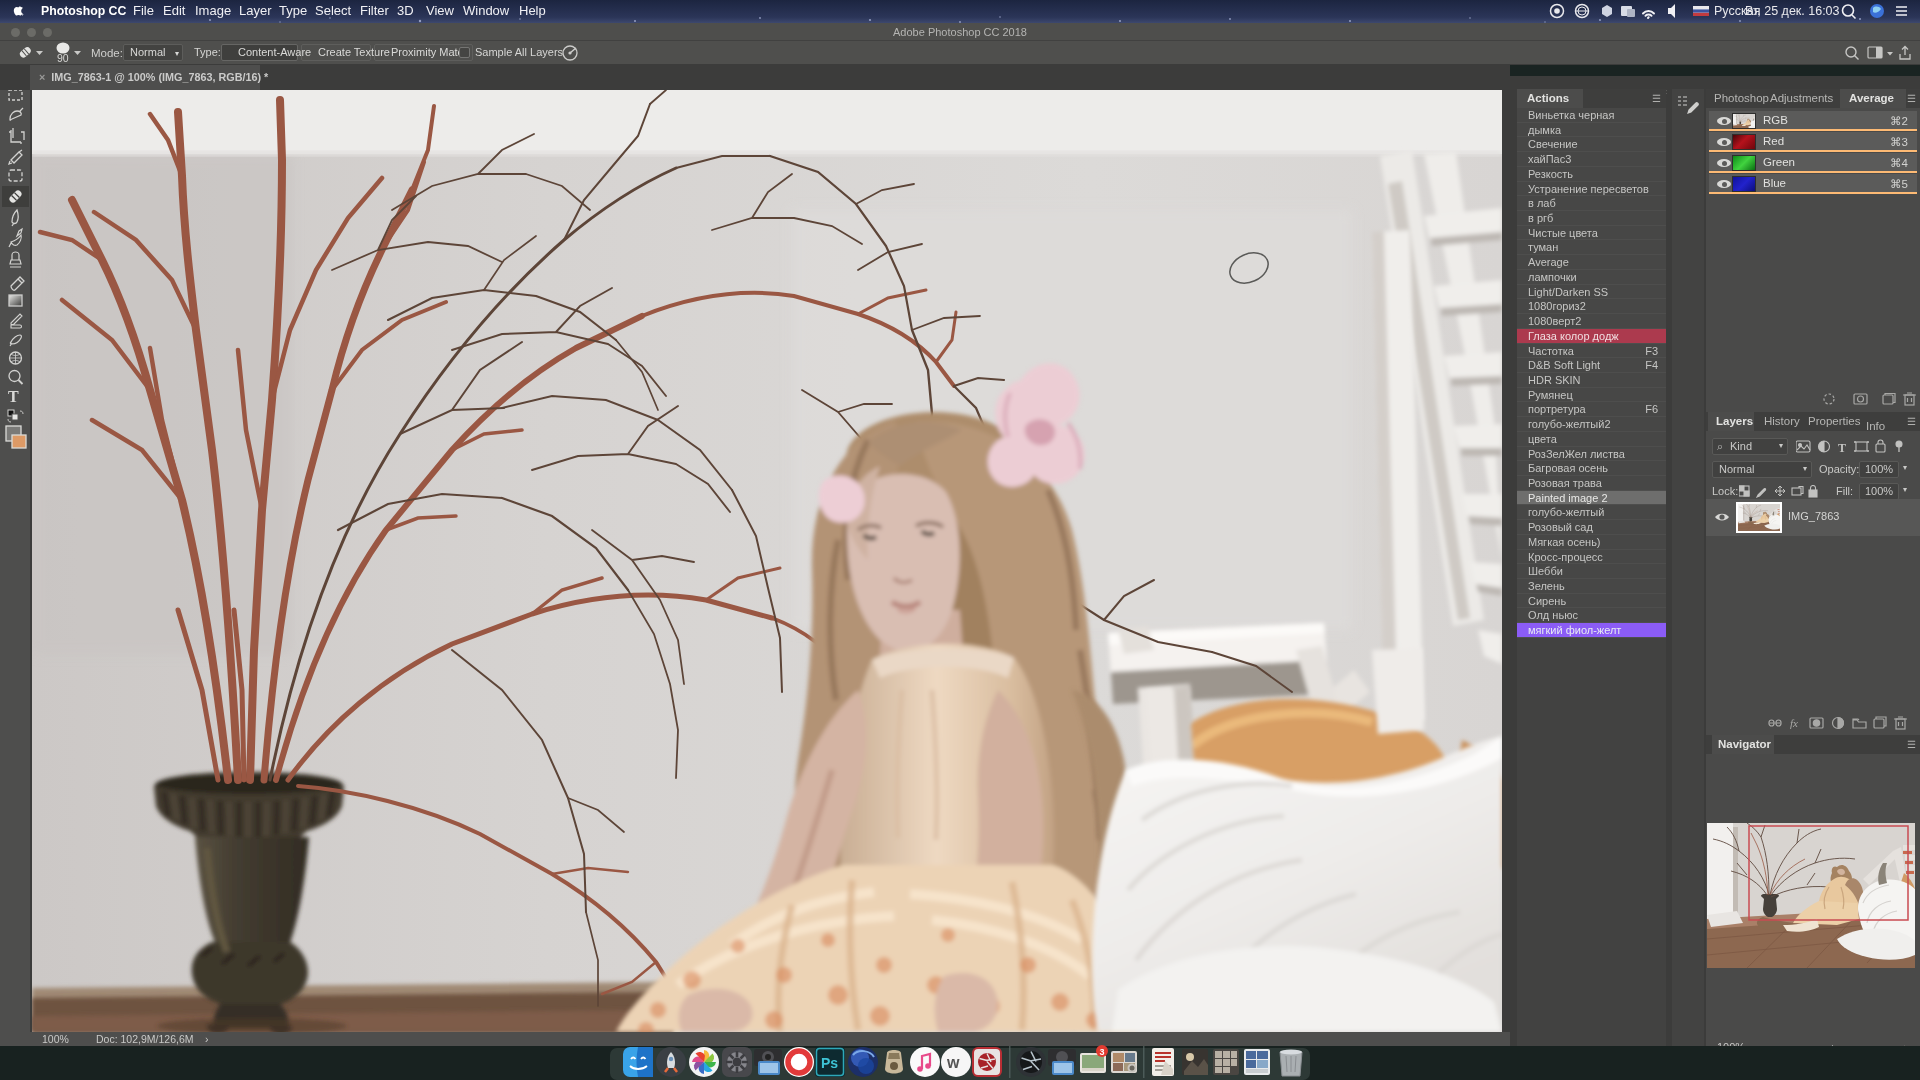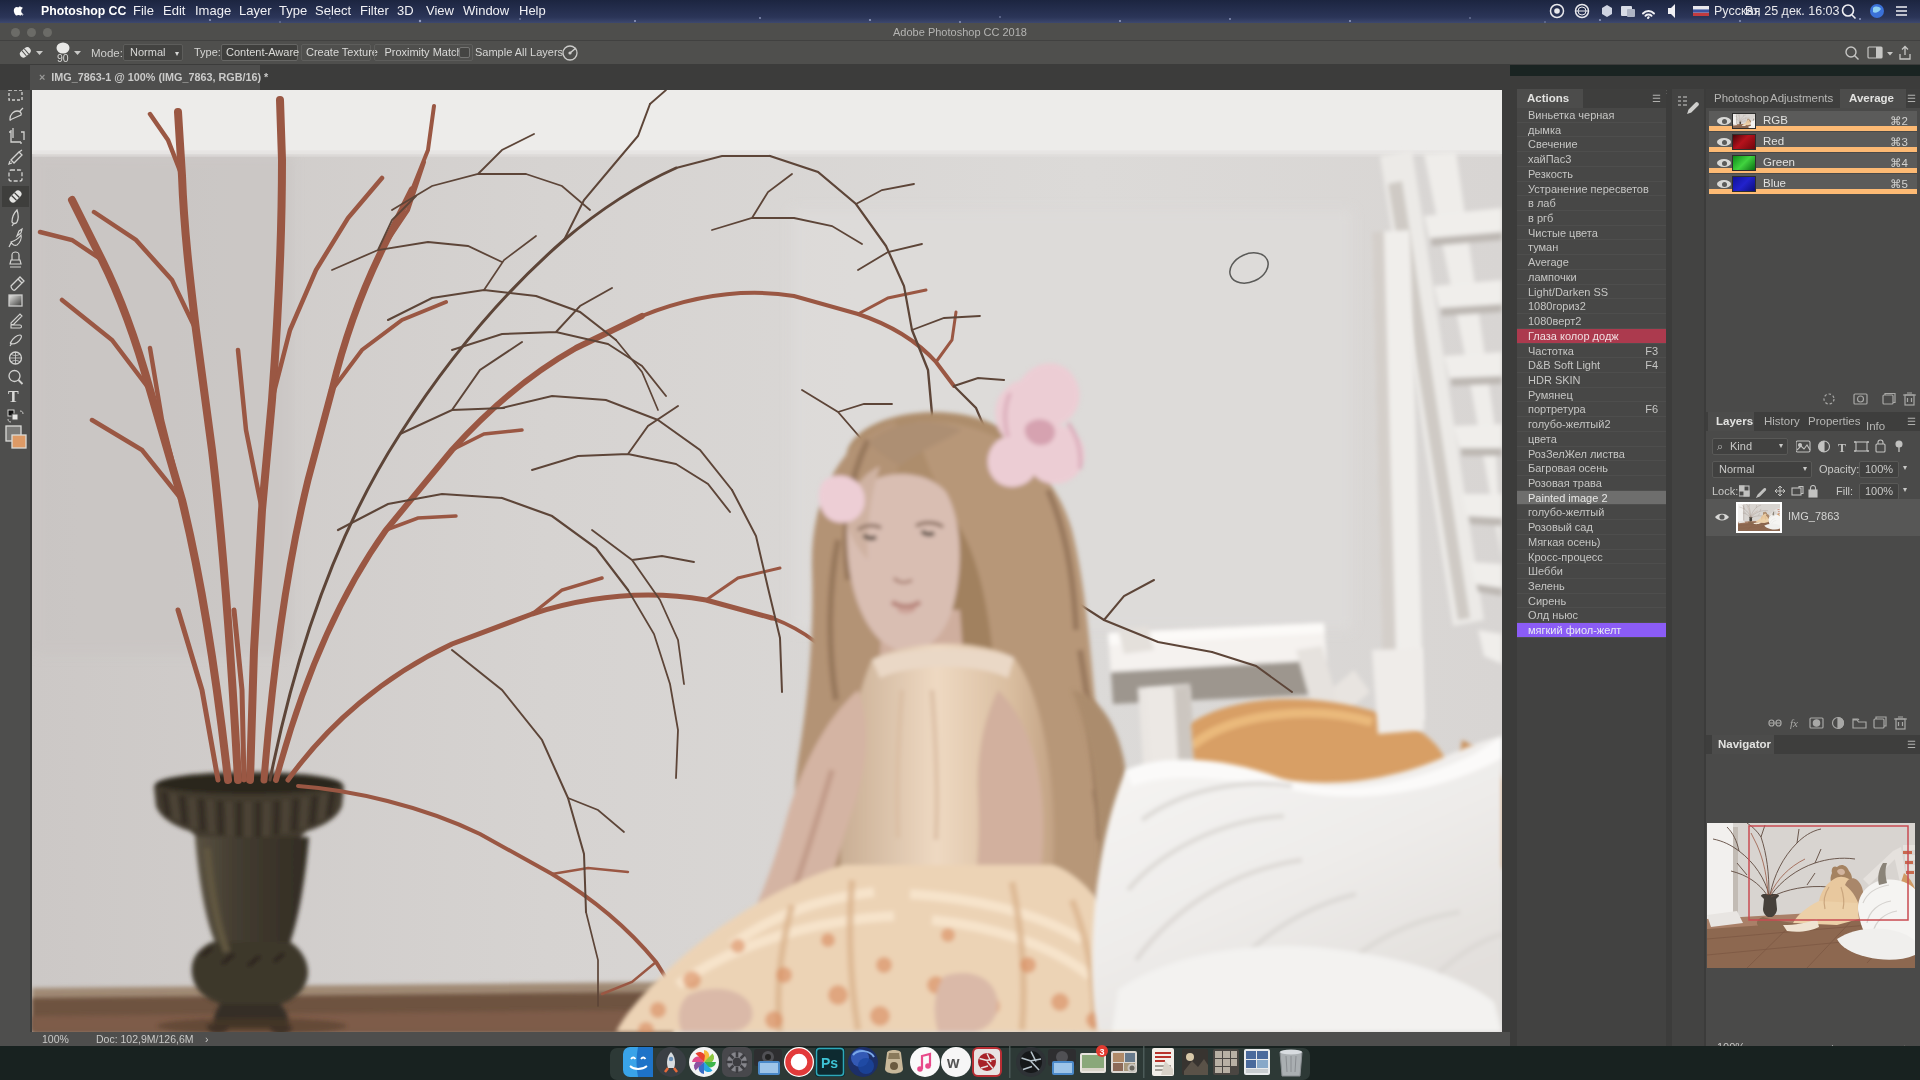--- a/index.html
+++ b/index.html
@@ -18,21 +18,21 @@
   .tl { position:absolute; top:5px; width:9px; height:9px; border-radius:50%; background:#6b6b67; }
   #titletext { position:absolute; top:3px; width:100%; text-align:center; color:#b4b4b2;
     font-size:11px; }
 
   
   #optionsbar { position:absolute; left:0; top:41px; width:1920px; height:24px;
     background:#4f4f4d; border-bottom:1px solid #3c3c3b; color:#d6d6d4; font-size:11.5px; }
   .opt-dd { position:absolute; top:3px; height:17px; background:#434341; border:1px solid #5d5d5b;
     border-radius:2px; color:#d8d8d6; font-size:11px; line-height:15px; padding:0 6px; white-space:nowrap; }
   .opt-btn { position:absolute; top:3px; height:17px; border:1px solid #5e5e5c; border-radius:2px;
-    color:#dadad8; font-size:11px; line-height:15px; padding:0 4px; text-align:center; white-space:nowrap; }
+    color:#dadad8; font-size:11px; line-height:15px; padding:0 16px; text-align:center; white-space:nowrap; }
 
   
   #tabbar { position:absolute; left:0; top:65px; width:1510px; height:25px; background:#3c3c3b; }
   #doctab { position:absolute; left:30px; top:0; width:230px; height:25px; background:#4e4e4d;
     color:#cbcbca; font-size:10.8px; font-weight:bold; line-height:25px; white-space:nowrap; }
 
   
   #toolbar { position:absolute; left:0; top:90px; width:30px; height:942px; background:#4e4e4d; }
 
   
@@ -46,21 +46,21 @@
   #rightzone { position:absolute; left:1510px; top:65px; width:410px; height:981px; background:#3c3c3b;margin-top:11px; }
   .panel-tab { position:absolute; height:19px; font-size:11.5px; color:#b6b6b4; line-height:19px; }
   .ptab-active { background:#4c4c4b; color:#e2e2e0; font-weight:bold; }
 
   
   #actionspanel { position:absolute; left:7px; top:32px; width:149px; height:948px; background:#424241; }
   .arow { position:relative; height:14.72px; line-height:14.7px; color:#c6c6c4; font-size:11px;
     padding-left:11px; border-bottom:1px solid #4e4e4d; background:#474746; white-space:nowrap; }
   .arow .fk { position:absolute; right:8px; top:0; }
 
-  .chrow { position:absolute; left:3px; width:208px; height:20px; background:#5b5b5a; border-bottom:5px solid #fdba74; }
+  .chrow { position:absolute; left:3px; width:208px; height:20px; background:#5b5b5a; border-bottom:2px solid #fdba74; }
   .cheye { position:absolute; left:8px; top:6px; width:14px; height:8px; border-radius:50%; background:#d8d8d6; }
   .cheye::after { content:""; position:absolute; left:4.5px; top:1.5px; width:5px; height:5px; border-radius:50%; background:#5b5b5a; }
   .chthumb { position:absolute; left:23px; top:2px; width:24px; height:16px; border:1px solid #2e2e2d; overflow:hidden; }
   .chlab { position:absolute; left:54px; top:3px; color:#e0e0de; font-size:11.5px; }
   .chsc { position:absolute; right:9px; top:3px; color:#d2d2d0; font-size:11.5px; }
 
   
   #wallpaper { position:absolute; left:0; top:1046px; width:1920px; height:34px;
     background:#182220; }
   #dock { position:absolute; left:610px; top:1048px; width:700px; height:32px;

